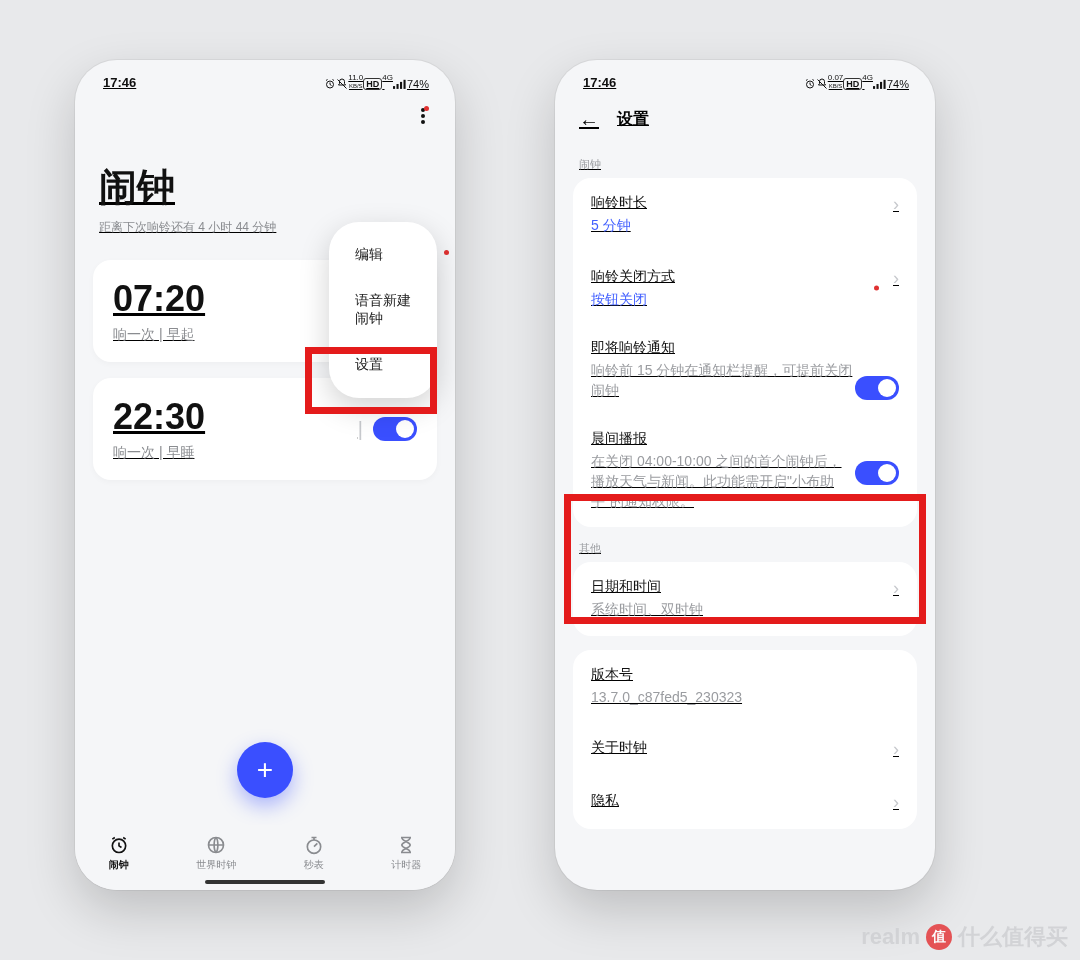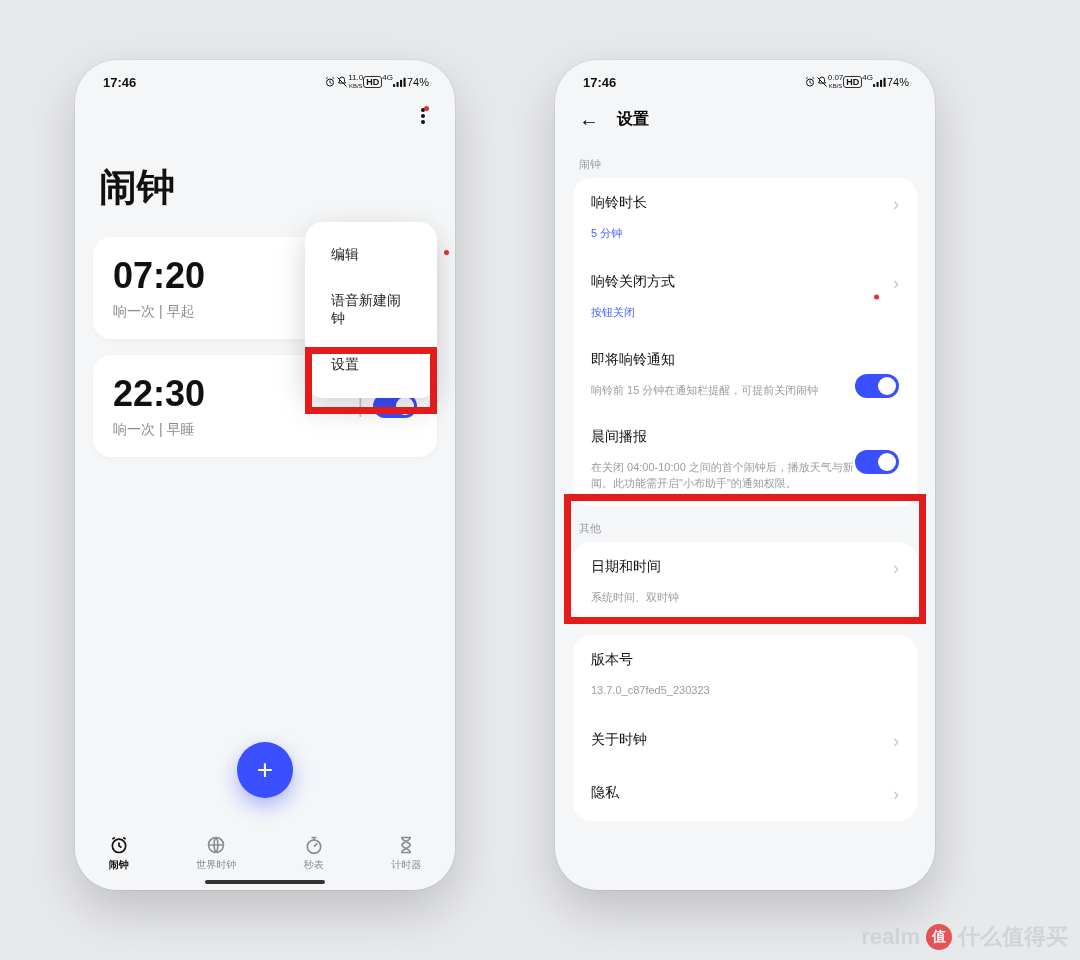--- a/index.html
+++ b/index.html
@@ -1,73 +1,73 @@
 <!DOCTYPE html>
 <html><head>
 <meta charset="utf-8">
 <style>
   * { box-sizing: border-box; margin: 0; padding: 0; }
   body {
     background: #e8e9eb;
     font-family: -apple-system, "Helvetica Neue", "PingFang SC", "Microsoft YaHei", sans-serif;
     width: 1080px; height: 960px; overflow: hidden; position: relative;
   }
-  .phones { display: flex; gap: 100px; padding: 60px 75px; }
+  .phones { display: flex; gap: 100px; padding: 60px 75px; text-decoration: underline; }
   .phone {
     width: 380px; height: 830px; background: #f5f6f8; border-radius: 42px;
     box-shadow: 0 20px 50px rgba(0,0,0,.18), 0 0 0 1px rgba(0,0,0,.05);
     position: relative; overflow: hidden; display: flex; flex-direction: column;
   }
   .status-bar {
     display: flex; justify-content: space-between; align-items: center;
     padding: 14px 26px 4px 28px; font-size: 13px; font-weight: 600; color: #111;
   }
-  .status-icons { display: flex; align-items: center; gap: 0; font-size: 11px; font-weight: 500; }
+  .status-icons { display: flex; align-items: flex-end; gap: 0; font-size: 11px; font-weight: 500; }
   .status-icons svg { display: block; }
   .badge { display:inline-block; font-size:9px; font-weight:700; padding:0 2px; border:1px solid #333; border-radius:3px; line-height:10px;}
   .content { flex: 1; padding: 0 18px; overflow: hidden; position: relative; }
   .topbar { display: flex; justify-content: space-between; align-items: center; padding: 8px 6px 0 6px; position: relative; }
   .more-dots { position: relative; padding:6px; }
   .red-dot { width:5px; height:5px; border-radius:50%; background:#e03131; position:absolute; top:4px; right:2px;}
   .title-block { padding: 28px 6px 8px 6px; }
   .title-big { font-size: 38px; font-weight: 800; color:#111; }
   .subtitle { font-size: 12px; color:#8a8c90; margin-top:6px; }
   .card {
     background:#fff; border-radius:18px; padding:18px 20px;
     margin-top:16px; box-shadow:0 2px 6px rgba(0,0,0,.03);
     display:flex; justify-content:space-between; align-items:center; position:relative;
   }
   .card .time { font-size:36px; font-weight:800; color:#111; }
   .card .desc { font-size:14px; color:#8a8c90; margin-top:6px; }
   .toggle { width:44px; height:24px; border-radius:12px; background:#3a4fff; position:relative; }
   .toggle::after { content:""; position:absolute; width:18px; height:18px; border-radius:50%; background:#fff; top:3px; right:3px; }
   .dropdown {
-    position:absolute; top:128px; right:18px; width:132px;
-    background:#fff; border-radius:18px; box-shadow:0 10px 30px rgba(0,0,0,.18);
+    position:absolute; top:128px; right:18px; width:108px;
+    background:#fff; border-radius:30px; box-shadow:0 10px 30px rgba(0,0,0,.18);
     padding:10px 0; z-index:5;
   }
   .dropdown .item { padding:14px 26px; font-size:14px; color:#222; }
   .red-box-1 { position:absolute; border:7px solid #e41b1b; top:253px; right:18px; width:132px; height:67px; z-index:10; pointer-events:none;}
   .small-red { width:5px; height:5px; border-radius:50%; background:#e03131; position:absolute; right:6px; top:156px; z-index:4;}
   .fab { width:56px; height:56px; border-radius:50%; background:#3a4fff; color:#fff; display:flex; align-items:center; justify-content:center; font-size:28px; font-weight:300; position:absolute; left:50%; transform:translateX(-50%); bottom:92px; box-shadow:0 8px 20px rgba(58,79,255,.4);}
   .tabbar { position:absolute; bottom:0; left:0; right:0; background:#f5f6f8; display:flex; justify-content:space-around; padding:10px 0 18px 0;}
   .tabbar .tab { display:flex; flex-direction:column; align-items:center; gap:3px; font-size:10px; color:#8a8c90;}
   .tabbar .tab.active { color:#111; font-weight:600;}
   .home-indicator { position:absolute; bottom:6px; left:50%; transform:translateX(-50%); width:120px; height:4px; background:#333; border-radius:3px; }
   
   .header2 { display:flex; align-items:center; gap:18px; padding:14px 2px 12px 6px; }
   .header2 .back { font-size:20px; font-weight:600;}
   .header2 .ttl { font-size:16px; font-weight:700;}
   .section-label { font-size:11px; color:#9a9ca0; padding:14px 6px 6px 6px;}
   .list-card { background:#fff; border-radius:18px; overflow:hidden;}
   .row { padding:16px 18px; display:flex; position:relative;}
   .row + .row { border-top:none; }
   .row .txt { flex:1; }
   .row .label { font-size:14px; color:#111; }
-  .row .sub { font-size:11px; color:#9a9ca0; margin-top:14px; line-height:1.4;}
+  .row .sub { font-size:14px; color:#9a9ca0; margin-top:4px; line-height:1.4;}
   .row .sub.blue { color:#4361ff; }
   .row .chev { color:#c7c9cd; font-size:18px; padding-left:8px;}
   .row .mini-red-dot { width:5px; height:5px; border-radius:50%; background:#e03131; position:absolute; right:38px; top:50%; transform:translateY(-50%);}
   .row.tight { padding-top:14px; }
   .red-box-2 { position:absolute; border:7px solid #e41b1b; left:9px; right:9px; top:400px; height:130px; z-index:10; pointer-events:none;}
   .watermark { position:absolute; bottom:8px; right:12px; font-size:22px; font-weight:700; color:#cfd0d3; letter-spacing:0; display:flex; align-items:center; gap:6px; opacity:.85;}
   .watermark .logo { width:26px; height:26px; border-radius:50%; background:#e4393c; color:#fff; display:flex; align-items:center; justify-content:center; font-size:14px; font-weight:700;}
 </style>
 </head>
 <body>
@@ -107,20 +107,21 @@
               <circle cx="2" cy="2" r="2"></circle>
               <circle cx="2" cy="8" r="2"></circle>
               <circle cx="2" cy="14" r="2"></circle>
             </svg>
           <span class="red-dot"></span>
         </span>
       </div>
 
       <div class="title-block">
         <div class="title-big">闹钟</div>
+        <div class="subtitle">距离下次响铃还有 4 小时 44 分钟</div>
       </div>
 
       <div class="card">
         <div>
           <div class="time">07:20</div>
           <div class="desc">响一次 | 早起</div>
         </div>
       </div>
 
       <div class="card">

